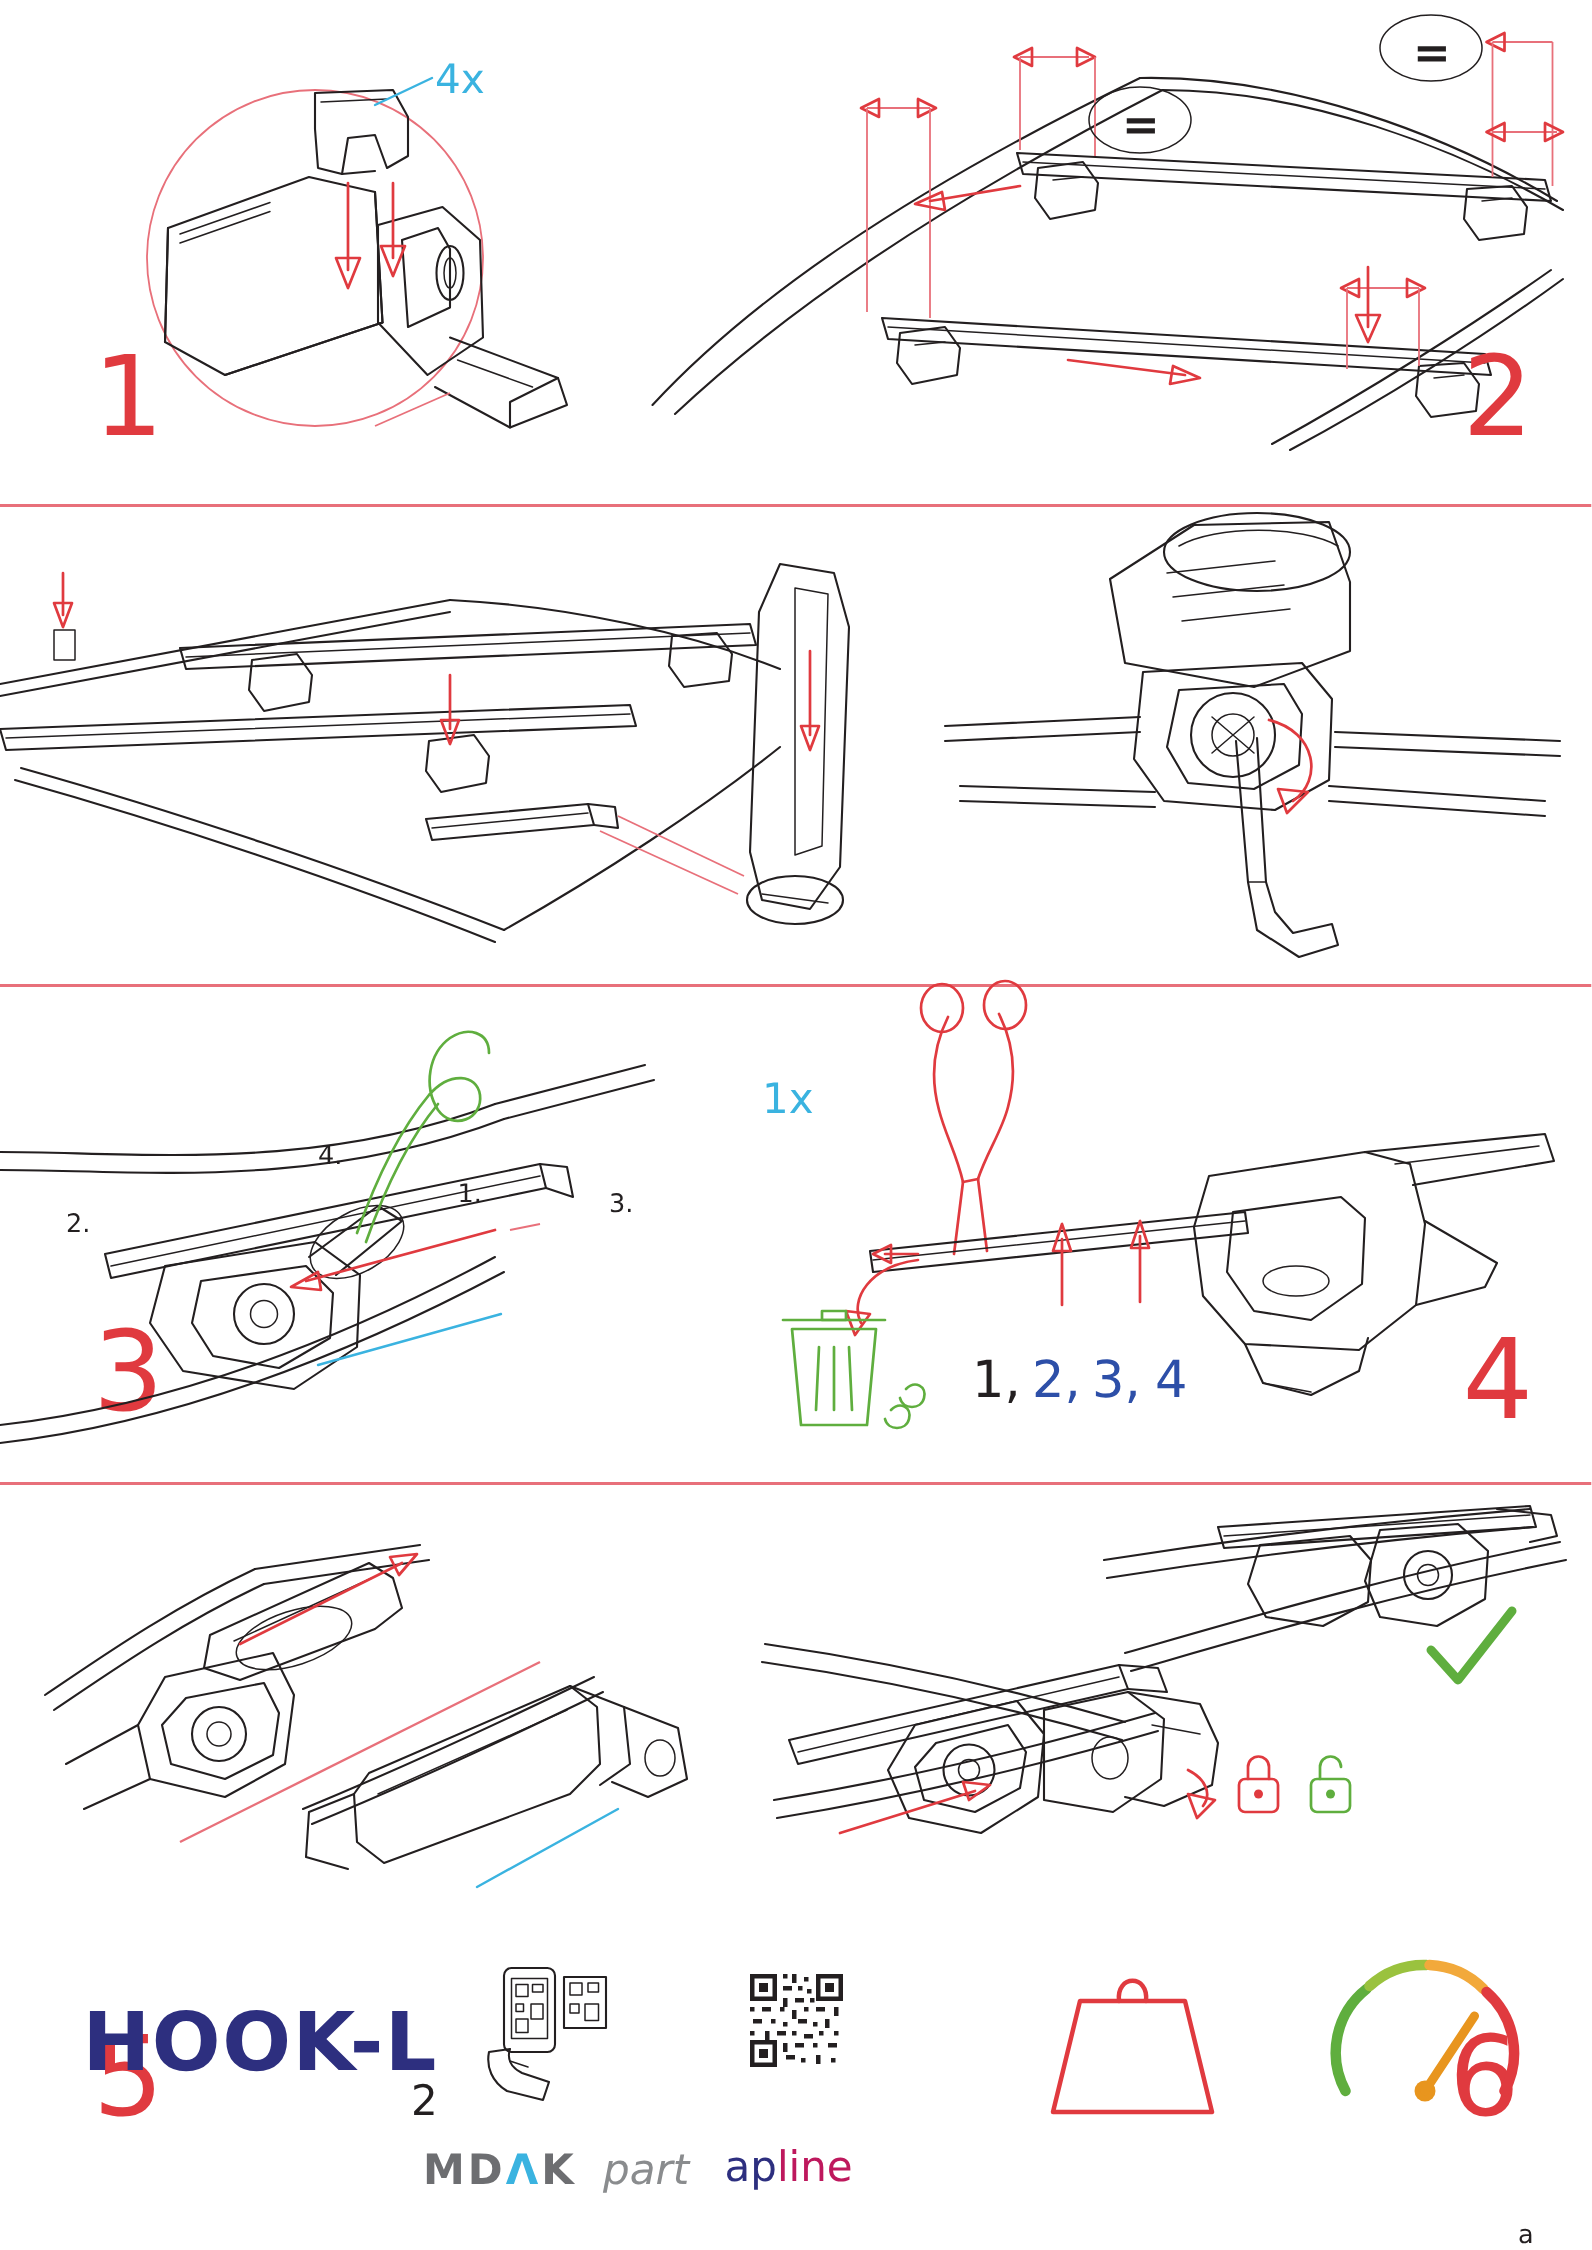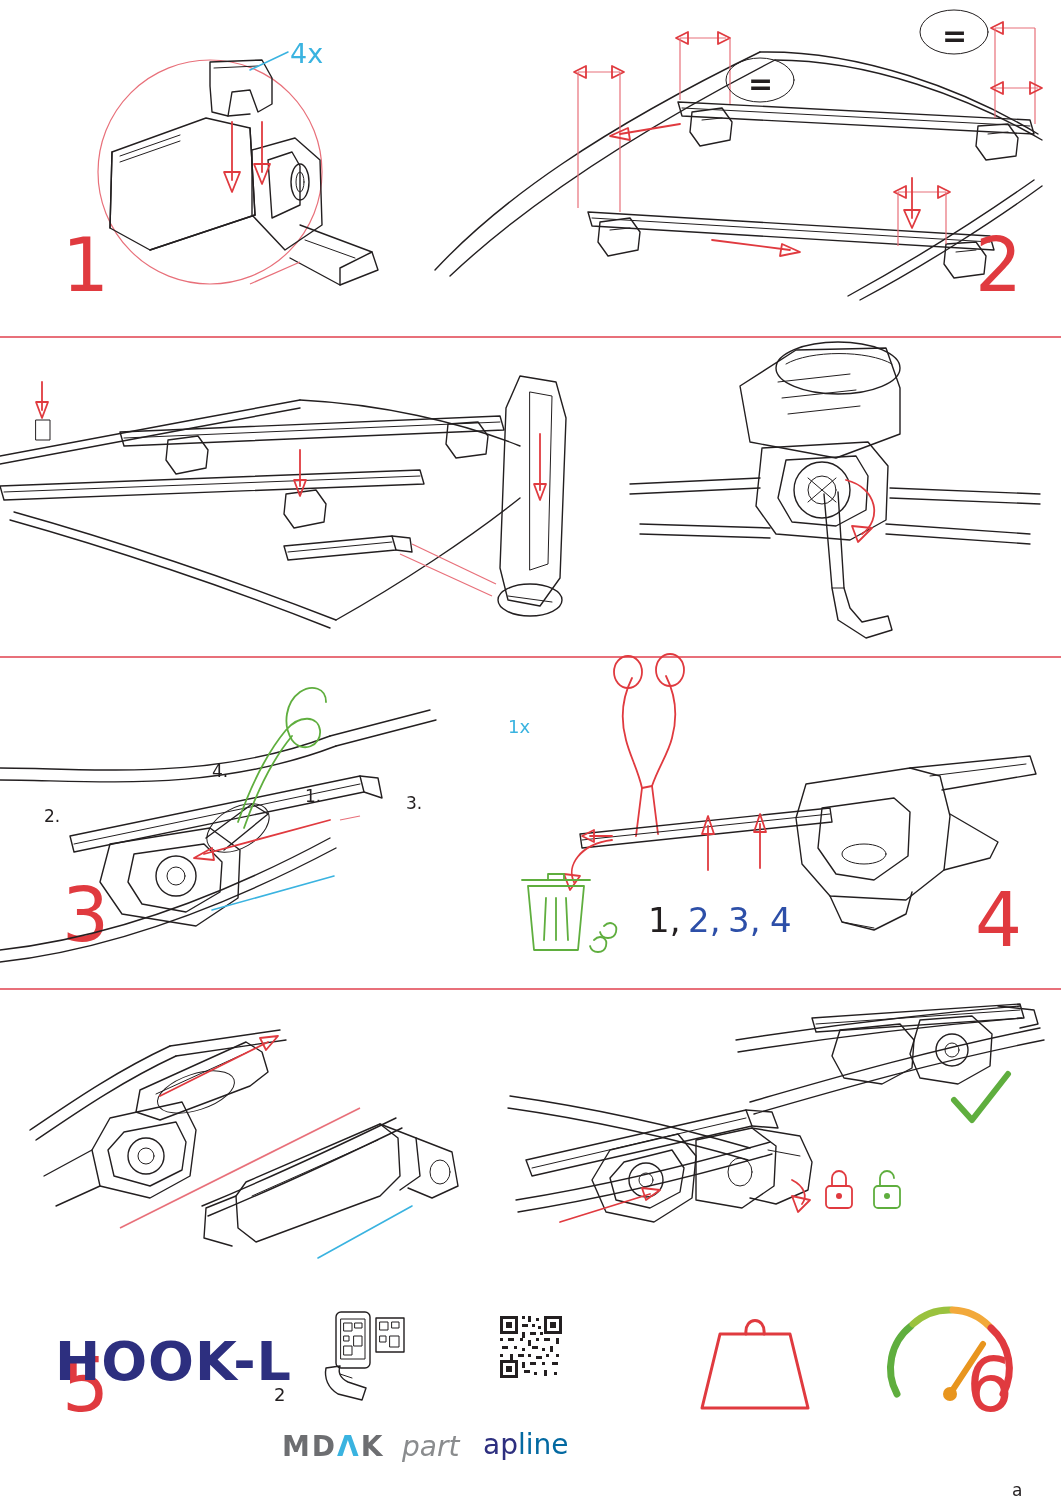--- a/index.html
+++ b/index.html
@@ -30,21 +30,21 @@
     color:#e03a3f;
     font-size:74px;
     line-height:74px;
     letter-spacing:1px;
   }
 
   
   .lbl {
     position:absolute;
     font-family:"DejaVu Sans", sans-serif;
-    font-size:18px;
+    font-size:28px;
     color:#3ab3e0;
     white-space:nowrap;
   }
   .lbl.small { font-size:17px; }
   .lbl.big { font-size:30px; }
 
   svg { display:block; overflow:visible; }
   .stroke { fill:none; stroke:#231f20; stroke-width:1.4; stroke-linecap:round; stroke-linejoin:round; }
   .stroke.thin { stroke-width:1; }
   .red { fill:none; stroke:#e03a3f; stroke-width:1.8; stroke-linecap:round; stroke-linejoin:round; }
@@ -72,21 +72,21 @@
   .partner {
     position:absolute;
     font-family:"DejaVu Sans", sans-serif;
     font-size:28px; font-weight:700;
     color:#6d6e71;
   }
   .partner.mdak { left:282px; top:1430px; letter-spacing:2px; }
   .partner.mdak .v { color:#3ab3e0; }
   .partner.ipqi { left:400px; top:1430px; font-style:italic; font-weight:400; color:#8a8c8e; }
   .partner.apline { left:483px; top:1428px; font-weight:400; color:#2d2f7f; }
-  .partner.apline .l { color:#0369a1;margin-top:34px; }
+  .partner.apline .l { color:#be185d;margin-top:34px; }
 </style>
 </head>
 <body>
 
 <div class="sheet">
 
   <div class="sep s1"></div>
   <div class="sep s2"></div>
   <div class="sep s3"></div>
 

